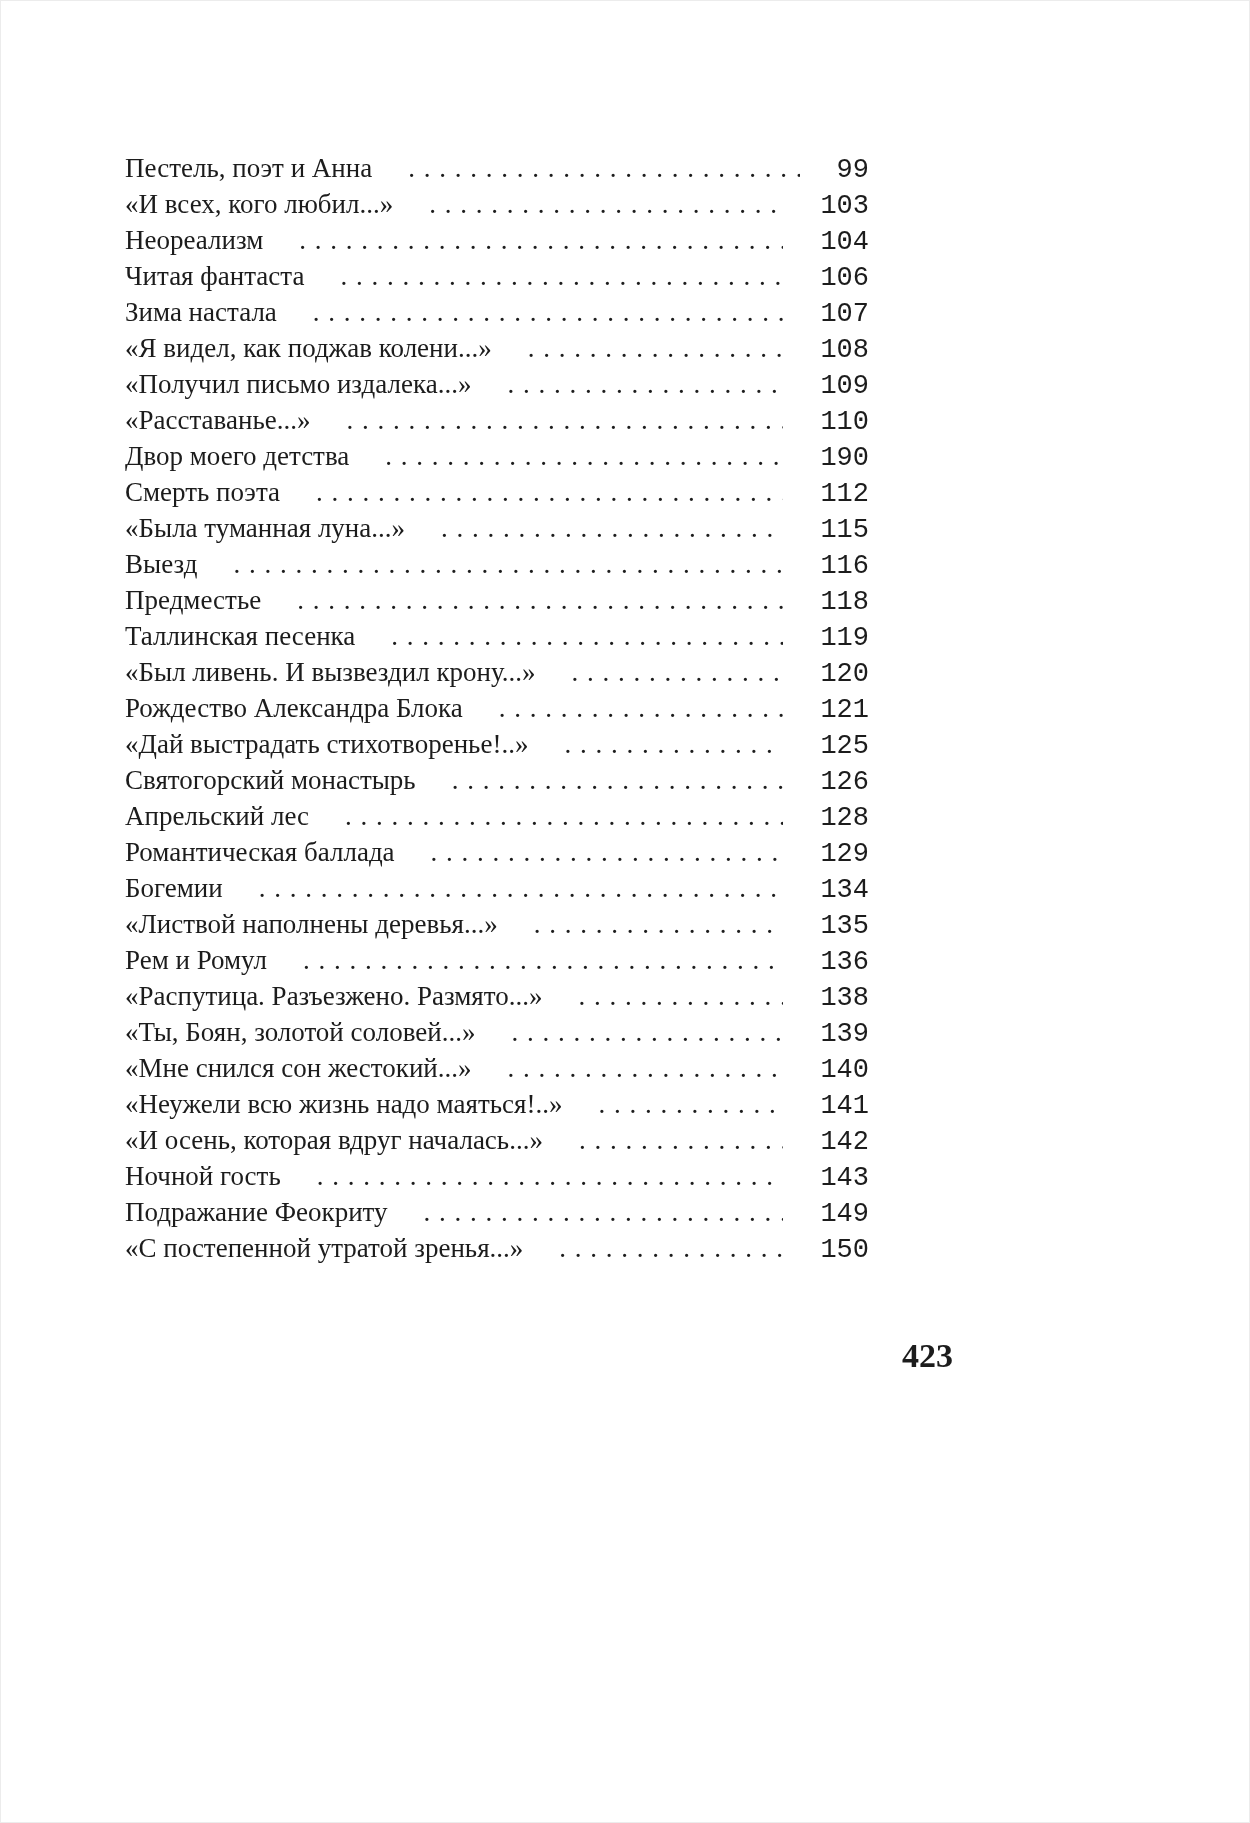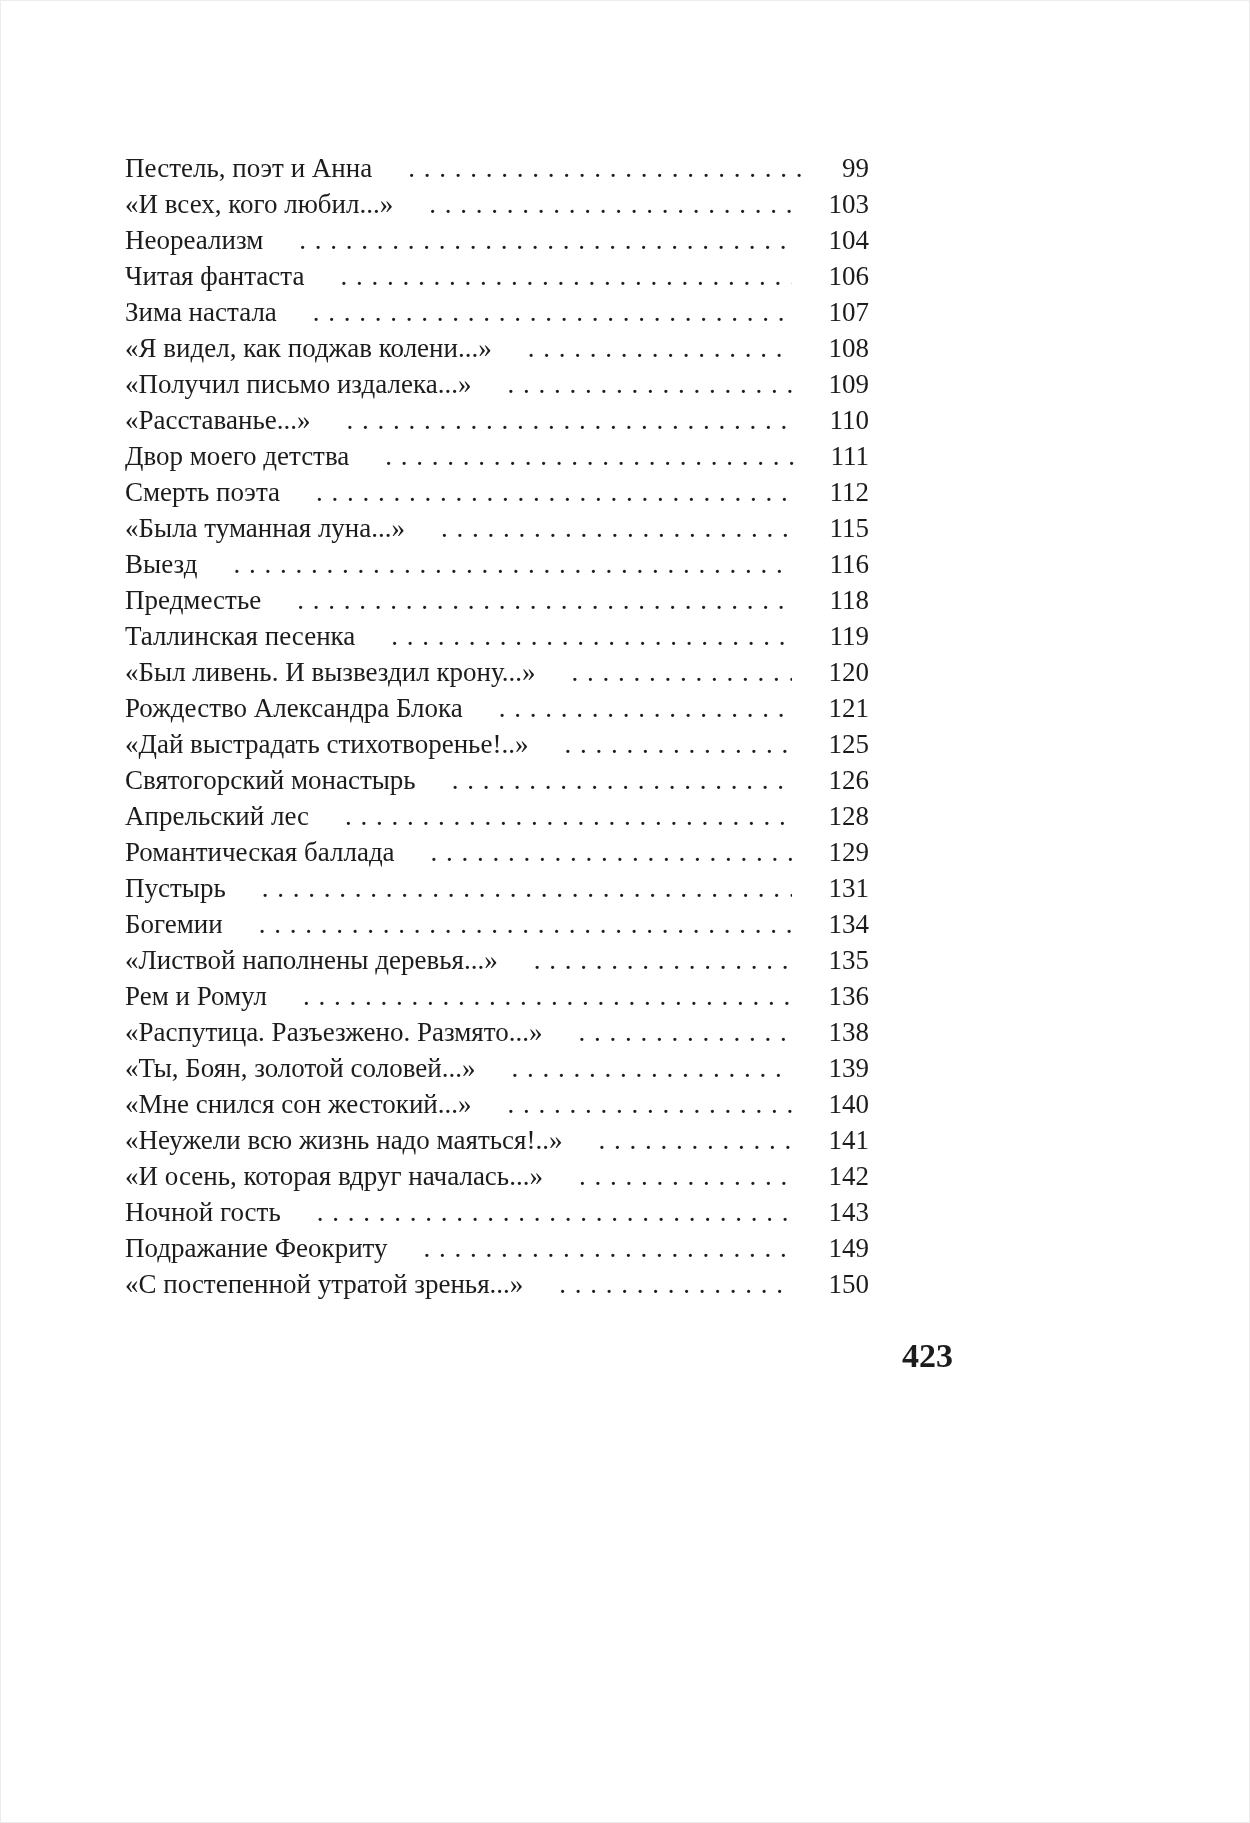--- a/index.html
+++ b/index.html
@@ -46,20 +46,21 @@
     margin: 0 8px 0 7px;
     color: #1c1c1c;
   }
   .dots::after {
     content: ". . . . . . . . . . . . . . . . . . . . . . . . . . . . . . . . . . . . . . . . . . . . . . . . . . . . . . . . . . . . . . . . . . . . . . . . . . . . . . . . . . . . . . . . . . . .";
     letter-spacing: 1px;
   }
   .num {
     flex: 0 0 auto;
     white-space: nowrap;
+    font-family: Liberation Mono, monospace;
   }
   .folio {
     position: absolute;
     left: 902px;
     top: 1338px;
     height: 36px;
     line-height: 36px;
     font-size: 34px;
     font-weight: bold;
     color: #1c1c1c;
@@ -106,21 +107,21 @@
         <span class="num">109</span>
       </div>
       <div class="row">
         <span class="title">«Расставанье...»</span>
         <span class="dots"></span>
         <span class="num">110</span>
       </div>
       <div class="row">
         <span class="title">Двор моего детства</span>
         <span class="dots"></span>
-        <span class="num">111</span>
+        <span class="num">190</span>
       </div>
       <div class="row">
         <span class="title">Смерть поэта</span>
         <span class="dots"></span>
         <span class="num">112</span>
       </div>
       <div class="row">
         <span class="title">«Была туманная луна...»</span>
         <span class="dots"></span>
         <span class="num">115</span>
@@ -162,25 +163,20 @@
       </div>
       <div class="row">
         <span class="title">Апрельский лес</span>
         <span class="dots"></span>
         <span class="num">128</span>
       </div>
       <div class="row">
         <span class="title">Романтическая баллада</span>
         <span class="dots"></span>
         <span class="num">129</span>
-      </div>
-      <div class="row">
-        <span class="title">Пустырь</span>
-        <span class="dots"></span>
-        <span class="num">131</span>
       </div>
       <div class="row">
         <span class="title">Богемии</span>
         <span class="dots"></span>
         <span class="num">134</span>
       </div>
       <div class="row">
         <span class="title">«Листвой наполнены деревья...»</span>
         <span class="dots"></span>
         <span class="num">135</span>

